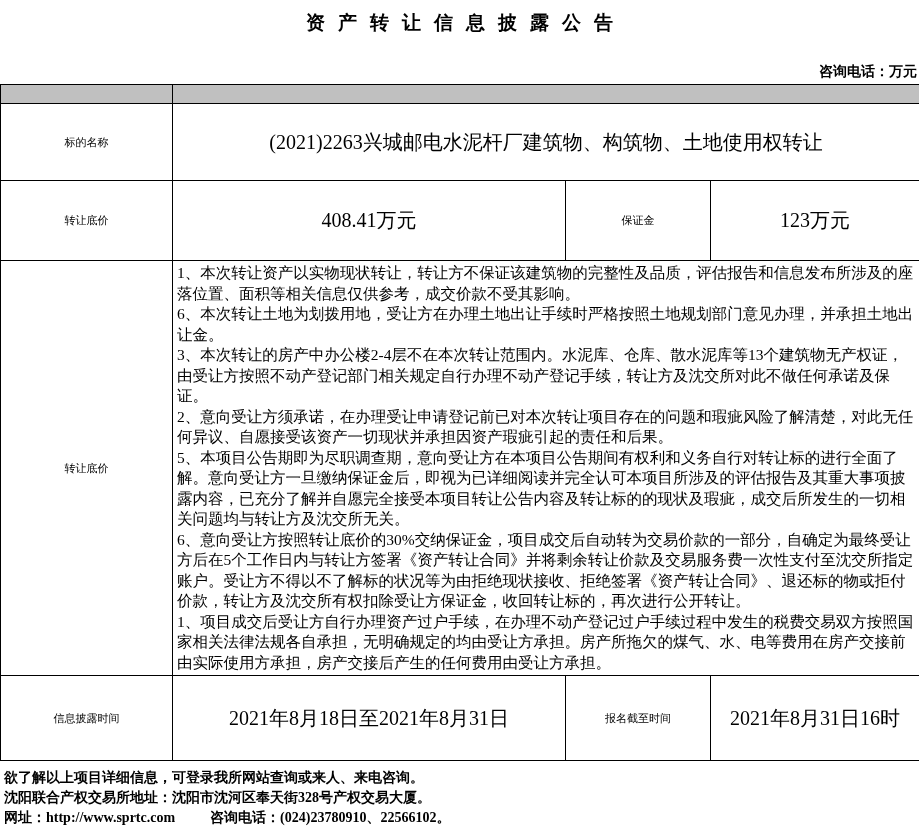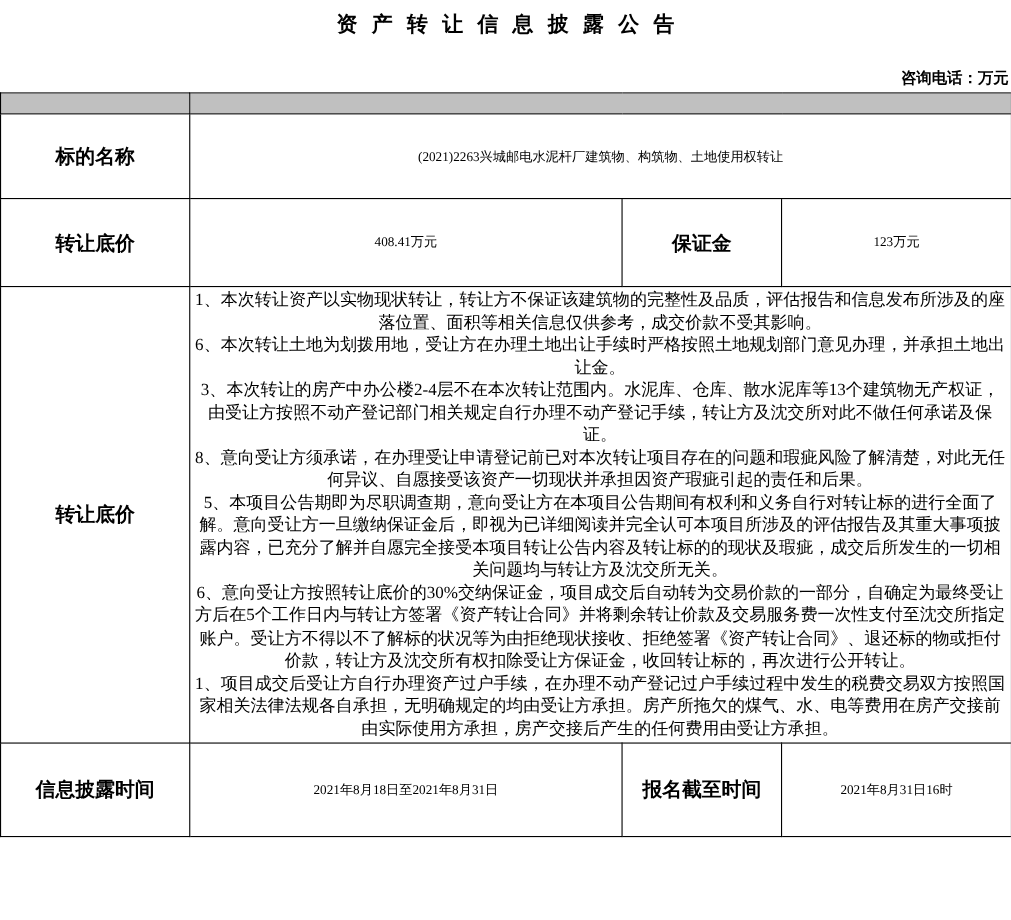--- a/index.html
+++ b/index.html
@@ -52,35 +52,35 @@
 
   tr.row-bar td { height: 19px; }
   td.bar-cell { background: #c0c0c0; }
 
   tr.row-subject td { height: 77px; }
   tr.row-price td   { height: 80px; margin-left: 20px; }
   tr.row-cond td    { height: 414px; }
   tr.row-time td    { height: 85px; }
 
   td.label-cell {
-    font-weight: bold;
-    font-size: 18px;
+    font-weight: normal;
+    font-size: 11px;
   }
   td.value-cell {
-    font-size: 12px;
+    font-size: 20px;
   }
   td.conditions-cell {
     text-align: left;
     vertical-align: middle;
     padding: 2px 5px 2px 4px;
   }
   .condition-item {
     font-size: 15.5px;
     line-height: 20.5px;
-    text-align: center;
+    text-align: left;
     word-break: break-all;
   }
 
   .footer {
     margin-top: 7px;
     padding-left: 4px;
     font-size: 14px;
     font-weight: bold;
     line-height: 20px;
   }
@@ -119,30 +119,37 @@
         <td class="label-cell">保证金</td>
         <td class="value-cell">123万元</td>
       </tr>
 
       <tr class="row-cond">
         <td class="label-cell">转让底价</td>
         <td class="conditions-cell" colspan="3">
           <div class="condition-item">1、本次转让资产以实物现状转让，转让方不保证该建筑物的完整性及品质，评估报告和信息发布所涉及的座落位置、面积等相关信息仅供参考，成交价款不受其影响。</div>
           <div class="condition-item">6、本次转让土地为划拨用地，受让方在办理土地出让手续时严格按照土地规划部门意见办理，并承担土地出让金。</div>
           <div class="condition-item">3、本次转让的房产中办公楼2-4层不在本次转让范围内。水泥库、仓库、散水泥库等13个建筑物无产权证，由受让方按照不动产登记部门相关规定自行办理不动产登记手续，转让方及沈交所对此不做任何承诺及保证。</div>
-          <div class="condition-item">8、意向受让方须承诺，在办理受让申请登记前已对本次转让项目存在的问题和瑕疵风险了解清楚，对此无任何异议、自愿接受该资产一切现状并承担因资产瑕疵引起的责任和后果。</div>
+          <div class="condition-item">2、意向受让方须承诺，在办理受让申请登记前已对本次转让项目存在的问题和瑕疵风险了解清楚，对此无任何异议、自愿接受该资产一切现状并承担因资产瑕疵引起的责任和后果。</div>
           <div class="condition-item">5、本项目公告期即为尽职调查期，意向受让方在本项目公告期间有权利和义务自行对转让标的进行全面了解。意向受让方一旦缴纳保证金后，即视为已详细阅读并完全认可本项目所涉及的评估报告及其重大事项披露内容，已充分了解并自愿完全接受本项目转让公告内容及转让标的的现状及瑕疵，成交后所发生的一切相关问题均与转让方及沈交所无关。</div>
           <div class="condition-item">6、意向受让方按照转让底价的30%交纳保证金，项目成交后自动转为交易价款的一部分，自确定为最终受让方后在5个工作日内与转让方签署《资产转让合同》并将剩余转让价款及交易服务费一次性支付至沈交所指定账户。受让方不得以不了解标的状况等为由拒绝现状接收、拒绝签署《资产转让合同》、退还标的物或拒付价款，转让方及沈交所有权扣除受让方保证金，收回转让标的，再次进行公开转让。</div>
           <div class="condition-item">1、项目成交后受让方自行办理资产过户手续，在办理不动产登记过户手续过程中发生的税费交易双方按照国家相关法律法规各自承担，无明确规定的均由受让方承担。房产所拖欠的煤气、水、电等费用在房产交接前由实际使用方承担，房产交接后产生的任何费用由受让方承担。</div>
         </td>
       </tr>
 
       <tr class="row-time">
         <td class="label-cell">信息披露时间</td>
         <td class="value-cell">2021年8月18日至2021年8月31日</td>
         <td class="label-cell">报名截至时间</td>
         <td class="value-cell">2021年8月31日16时</td>
       </tr>
     </tbody>
   </table>
 
+  <div class="footer">
+    <div>欲了解以上项目详细信息，可登录我所网站查询或来人、来电咨询。</div>
+    <div>沈阳联合产权交易所地址：沈阳市沈河区奉天街328号产权交易大厦。</div>
+    <div>
+      <span>网址：http://www.sprtc.com</span><span class="footer-gap"></span><span>咨询电话：(024)23780910、22566102。</span>
+    </div>
+  </div>
 
 </div>
 
 </body></html>

